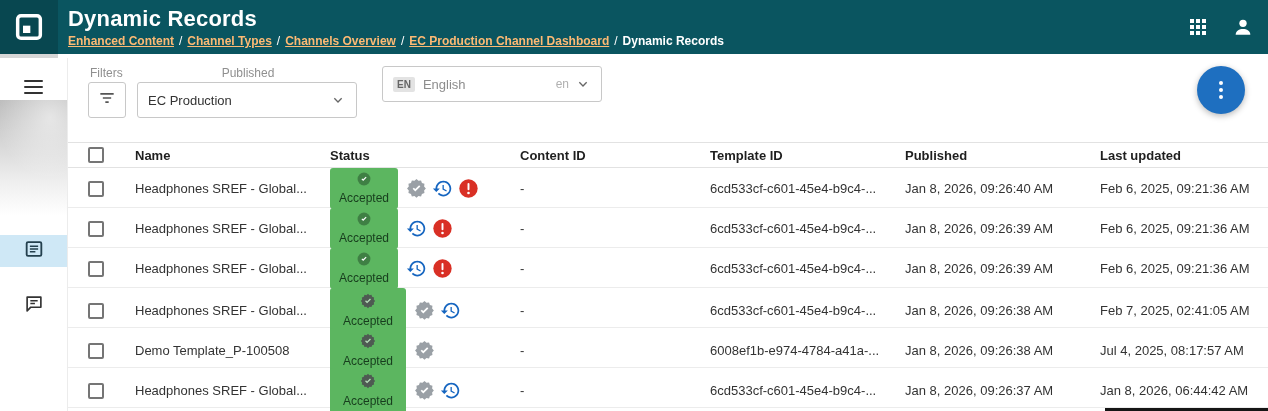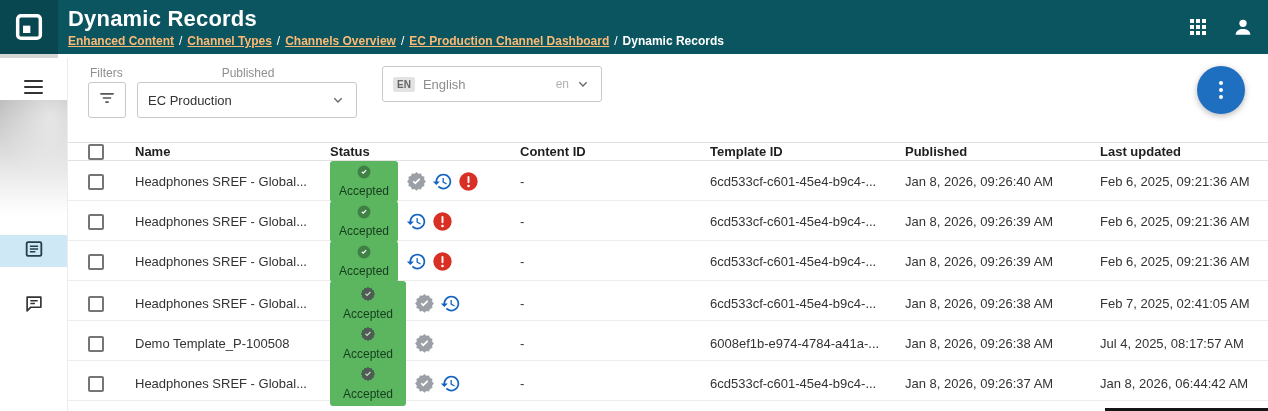--- a/index.html
+++ b/index.html
@@ -51,21 +51,21 @@
   .select .chev { margin-left:auto; width:16px; height:16px; }
   .select .chev svg { width:16px; height:16px; }
   .select.disabled { color:#8d8d8d; cursor:default; }
   .lang-chip { background:#e3e3e3; color:#666; font-size:10px; font-weight:700; border-radius:2px; padding:2px 4px; margin-right:8px; }
   .lang-suffix { margin-left:auto; color:#b0b0b0; font-size:12px; margin-right:6px; }
   .select.disabled .chev { margin-left:0; }
 
   
   .tbl { width:100%; }
   .thead, .trow { display:grid; grid-template-columns:47px 195px 190px 190px 195px 195px 1fr; padding-left:20px; align-items:center; }
-  .thead { height:19px; border-top:1px solid #e2e2e2; border-bottom:1px solid #e2e2e2; font-size:13px; font-weight:700; color:#1f1f1f; }
+  .thead { height:26px; border-top:1px solid #e2e2e2; border-bottom:1px solid #e2e2e2; font-size:13px; font-weight:700; color:#1f1f1f; }
   .trow { height:40px; border-bottom:1px solid #ececec; font-size:13px; color:#333; }
   .checkbox { width:16px; height:16px; border:2px solid #757575; border-radius:2px; background:#fff; display:inline-block; cursor:pointer; }
   .cell { display:flex; align-items:center; min-width:0; }
   .c-name { padding-right:8px; white-space:nowrap; overflow:hidden; cursor:pointer; }
   .c-status { gap:8px; }
   .pill { display:inline-flex; align-items:center; gap:5px; background:var(--badge-green,#5cb660); color:#173c1d; font-size:12px; font-weight:400; border-radius:3px; padding:4px 9px;flex-direction:column; }
   .pill.wide { padding:5px 13px; }
   .pill .pill-ic { width:14px; height:14px; display:inline-flex; }
   .pill.wide .pill-ic { width:16px; height:16px; }
   .pill .pill-ic svg { width:100%; height:100%; }

